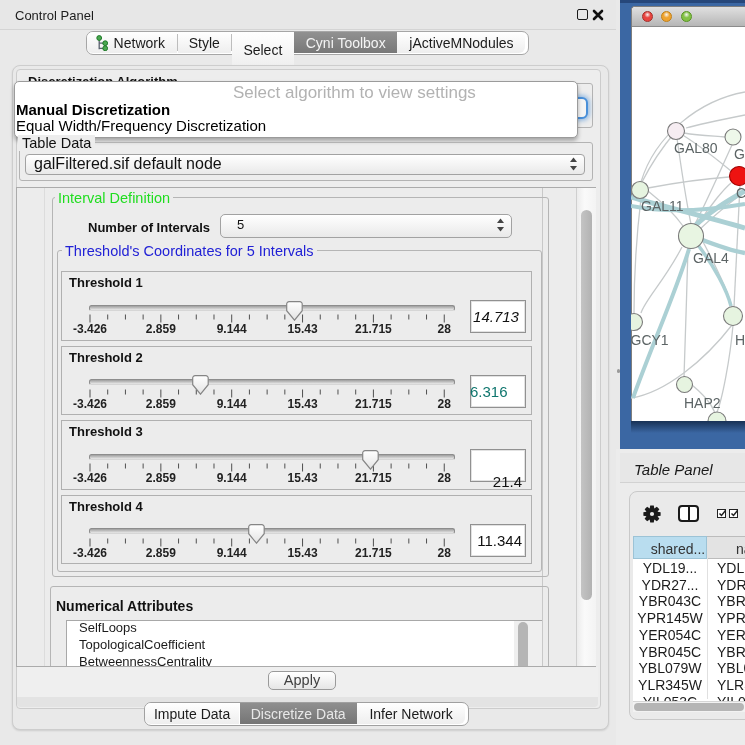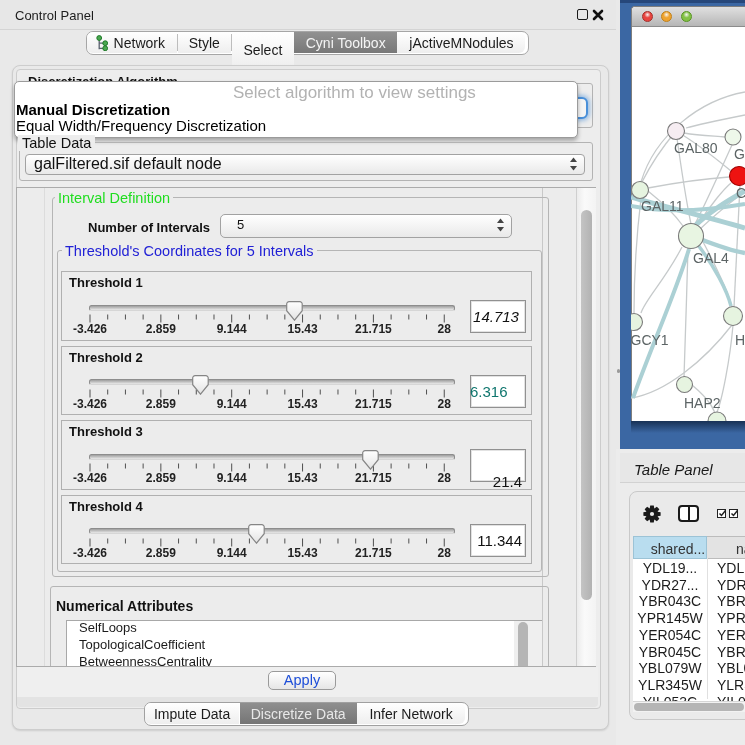--- a/index.html
+++ b/index.html
@@ -158,21 +158,21 @@
 <div class="abs" style="left:50px;top:432.5px;width:476px;height:60px;background:#fff;border:1px solid #a8a8a8;box-sizing:border-box;"></div>
 <div class="txt" style="left:63px;top:433px;font-size:13px;color:#1b1b1b;">SelfLoops</div>
 <div class="txt" style="left:63px;top:450px;font-size:13px;color:#1b1b1b;">TopologicalCoefficient</div>
 <div class="txt" style="left:63px;top:467px;font-size:13px;color:#1b1b1b;">BetweennessCentrality</div>
 <div class="abs" style="left:498px;top:433.5px;width:28px;height:58px;background:#efefef;"></div>
 <div class="abs" style="left:502px;top:434.5px;width:9.5px;height:57px;background:#b5b5b5;border-radius:5px 5px 0 0;"></div>
 </div>
 <div class="abs" style="left:17px;top:667px;width:581px;height:30px;background:#efefef;"></div>
 <div class="abs" style="left:17px;top:697px;width:581px;height:10px;background:#e3e3e3;border-radius:0 0 4px 4px;"></div>
 <div class="abs" style="left:268px;top:671px;width:68px;height:19px;border:1px solid #9a9a9a;border-radius:5px;background:linear-gradient(#ffffff,#e6e6e6);box-sizing:border-box;"></div>
-<div class="txt" style="left:268px;top:671px;width:68px;height:19px;line-height:18px;text-align:center;font-size:14.5px;color:#1d4ed8;">Apply</div>
+<div class="txt" style="left:268px;top:671px;width:68px;height:19px;line-height:18px;text-align:center;font-size:14.5px;color:#404040;">Apply</div>
 <div class="abs" style="left:143.7px;top:702px;width:323px;height:22px;border:1px solid #a0a0a0;border-radius:7px;background:#fff;"></div>
 <div class="abs" style="left:144.7px;top:703px;width:94.80000000000001px;height:21px;background:linear-gradient(#ffffff,#eeeeee);color:#1b1b1b;border-radius:6px 0 0 6px;display:flex;align-items:center;justify-content:center;font-size:14px;">Impute Data</div>
 <div class="abs" style="left:239.5px;top:703px;width:117.30000000000001px;height:21px;background:linear-gradient(#8f8f8f,#757575);color:#e8e8e8;display:flex;align-items:center;justify-content:center;font-size:14px;">Discretize Data</div>
 <div class="abs" style="left:356.8px;top:703px;width:108.5px;height:21px;background:linear-gradient(#ffffff,#eeeeee);color:#1b1b1b;border-radius:0 6px 6px 0;display:flex;align-items:center;justify-content:center;font-size:14px;">Infer Network</div>
 <div class="abs" style="left:620px;top:0;width:125px;height:449px;background:#3b67a3;"></div>
 <div class="abs" style="left:620px;top:0;width:125px;height:3px;background:#26477a;"></div>
 <div class="abs" style="left:631px;top:6px;width:114px;height:415px;background:#ffffff;border-left:1px solid #7e7e7e;border-top:1px solid #7e7e7e;border-radius:4px 0 0 0;box-sizing:border-box;"></div>
 <div class="abs" style="left:632px;top:7px;width:113px;height:19px;background:linear-gradient(#e0e0e0,#b6b6b6);border-bottom:1px solid #8c8c8c;border-radius:4px 0 0 0;"></div>
 <div class="abs" style="left:641.5px;top:11px;width:11px;height:11px;border-radius:50%;background:radial-gradient(circle at 50% 30%, #ffffffcc 0%, #e8443f 40%, #e8443f 100%);border:1px solid #a32d28;box-sizing:border-box;"></div>
 <div class="abs" style="left:661.0px;top:11px;width:11px;height:11px;border-radius:50%;background:radial-gradient(circle at 50% 30%, #ffffffcc 0%, #efa32f 40%, #efa32f 100%);border:1px solid #bf7f16;box-sizing:border-box;"></div>

